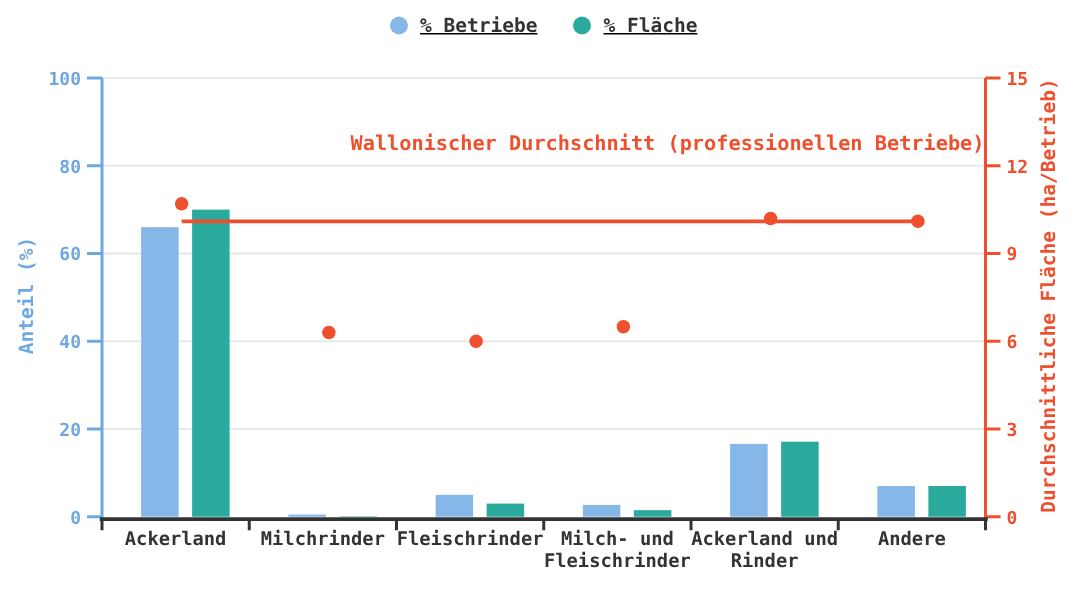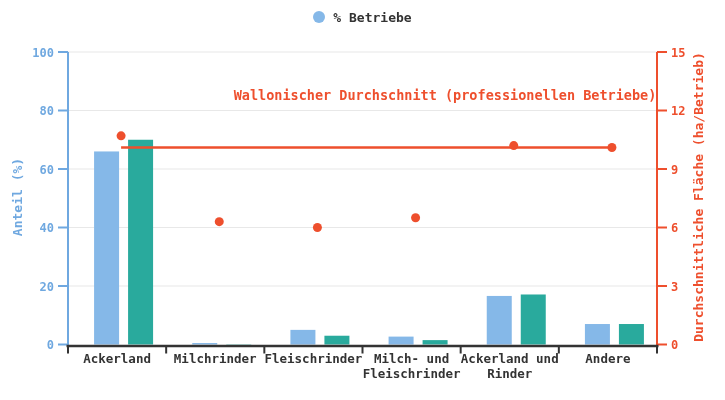--- a/index.html
+++ b/index.html
@@ -1,32 +1,36 @@
 <!DOCTYPE html>
 <html><head>
 <meta charset="utf-8">
 <style>
   html,body{margin:0;padding:0;background:#ffffff;}
   .page{position:relative;width:725px;height:400px;background:#ffffff;overflow:hidden;
         font-family:"DejaVu Sans Mono", monospace;}
   .legend{position:absolute;top:6px;left:0;right:0;height:22px;display:flex;
           justify-content:center;align-items:center;gap:24px;}
-  .legend-item{display:flex;align-items:center;gap:8px;cursor:pointer;}
+  .legend-item{display:flex;align-items:center;gap:8px;cursor:pointer;text-decoration:underline;}
   .legend-marker{border-radius:50%;flex:0 0 auto;}
   .legend-label{font-size:13px;font-weight:bold;color:#333333;white-space:nowrap;}
   svg text{font-family:"DejaVu Sans Mono", monospace;font-weight:bold;}
 </style>
 </head>
 <body>
 
 <div class="page">
   <div class="legend">
       <div class="legend-item">
         <span class="legend-marker" style="width: 12px; height: 12px; background: rgb(133, 184, 232);"></span>
         <span class="legend-label">% Betriebe</span>
+      </div>
+      <div class="legend-item">
+        <span class="legend-marker" style="width: 12px; height: 12px; background: rgb(41, 170, 157);"></span>
+        <span class="legend-label">% Fläche</span>
       </div>
     </div>
   <svg width="725" height="400" viewBox="0 0 725 400" xmlns="http://www.w3.org/2000/svg">
       <line x1="68" x2="657" y1="286" y2="286" stroke="#e8e8e8" stroke-width="1.2"></line>
       <line x1="68" x2="657" y1="227.5" y2="227.5" stroke="#e8e8e8" stroke-width="1.2"></line>
       <line x1="68" x2="657" y1="169" y2="169" stroke="#e8e8e8" stroke-width="1.2"></line>
       <line x1="68" x2="657" y1="110.5" y2="110.5" stroke="#e8e8e8" stroke-width="1.2"></line>
       <line x1="68" x2="657" y1="52" y2="52" stroke="#e8e8e8" stroke-width="1.2"></line>
       <rect x="94.08333333333334" y="151.45" width="25" height="193.05" fill="#85b8e8"></rect>
       <rect x="192.25" y="343.0375" width="25" height="1.4624999999999773" fill="#85b8e8"></rect>

